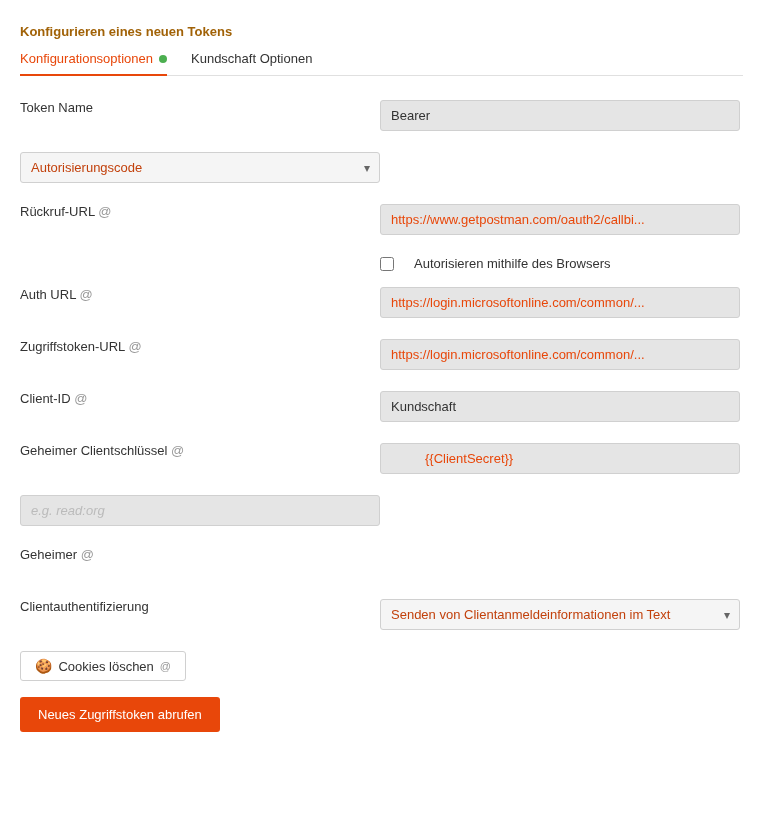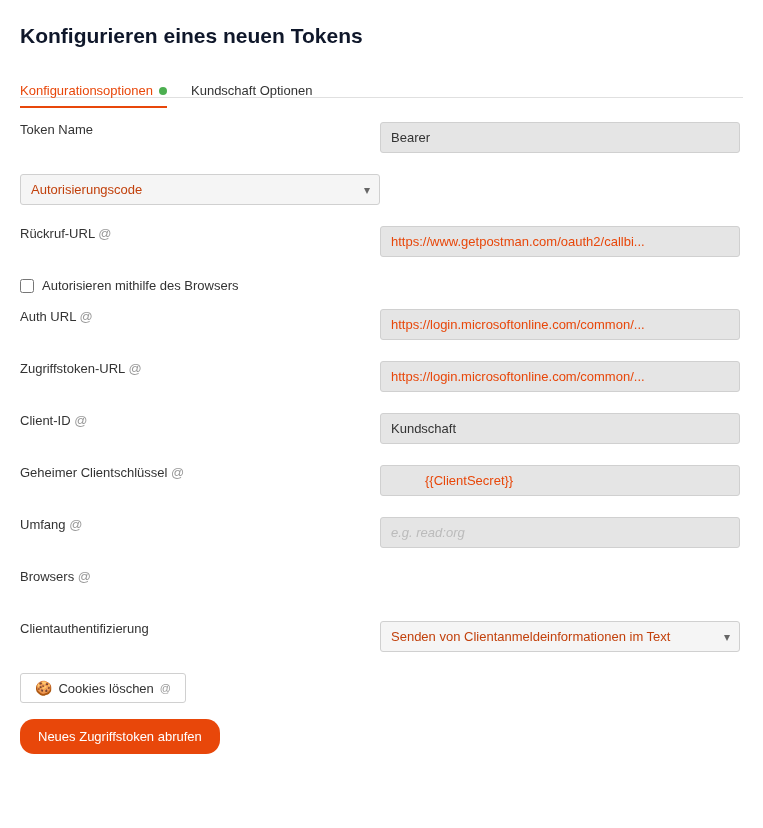--- a/index.html
+++ b/index.html
@@ -7,24 +7,24 @@
       font-family: -apple-system, BlinkMacSystemFont, 'Segoe UI', sans-serif;
       font-size: 13px;
       background: #fff;
       color: #333;
       padding: 24px 20px;
       width: 763px;
       min-height: 828px;
     }
 
     .page-title {
-      font-size: 21px;
+      font-size: 13px;
       font-weight: 600;
-      color: #0f172a;
-      margin-bottom: 16px;
+      color: #a16207;
+      margin-bottom: 3px;
     }
 
     .tabs {
       display: flex;
       align-items: center;
       gap: 0;
       border-bottom: 1px solid #e0e0e0;
       margin-bottom: 24px;
     }
 
@@ -32,21 +32,21 @@
       display: flex;
       align-items: center;
       gap: 6px;
       padding: 8px 0;
       margin-right: 24px;
       cursor: pointer;
       font-size: 13px;
       color: #333;
       border-bottom: 2px solid transparent;
       position: relative;
-      top: 11px;
+      top: 1px;
     }
 
     .tab-item.active {
       color: #e8470a;
       border-bottom: 2px solid #e8470a;
     }
 
     .tab-dot {
       width: 8px;
       height: 8px;
@@ -122,21 +122,22 @@
       top: 50%;
       transform: translateY(-50%);
       pointer-events: none;
       color: #666;
       font-size: 12px;
     }
 
     .checkbox-row {
       display: flex;
       align-items: center;
-      gap: 8px;
+      gap: 20px;
+      margin-left: 360px;
       margin-bottom: 16px;
     }
 
     .checkbox-row input[type="checkbox"] {
       width: 14px;
       height: 14px;
       border: 1px solid #ccc;
       cursor: pointer;
     }
 
@@ -175,21 +176,21 @@
     .cookies-at {
       color: #999;
       font-size: 11px;
     }
 
     .new-token-btn {
       padding: 10px 18px;
       background: #e8470a;
       color: #fff;
       border: none;
-      border-radius: 14px;
+      border-radius: 3px;
       font-size: 13px;
       font-weight: 500;
       cursor: pointer;
     }
 
     .cookie-icon {
       font-size: 14px;
     }
   </style>
 </head>
@@ -274,32 +275,28 @@
   <div class="form-label">
     <span>Geheimer Clientschlüssel</span>
     <span class="at-sign">@</span>
   </div>
   <div class="form-control">
     <input class="form-input placeholder-orange" type="text" style="color: rgb(232, 71, 10); padding-left: 44px;" value="{{ClientSecret}}">
   </div>
 </div>
 
 <div class="form-row">
-  <div class="form-label">
-    <span>Umfang</span>
-    <span class="at-sign">@</span>
-  </div>
   <div class="form-control">
     <input class="form-input umfang-input" type="text" placeholder="e.g. read:org" style="">
   </div>
 </div>
 
 <div class="form-row">
   <div class="form-label">
-    <span>Browsers</span>
+    <span>Geheimer</span>
     <span class="at-sign">@</span>
   </div>
 </div>
 
 <div class="form-row">
   <div class="form-label">
     <span>Clientauthentifizierung</span>
   </div>
   <div class="form-control form-select-wrapper">
     <select class="form-select">

